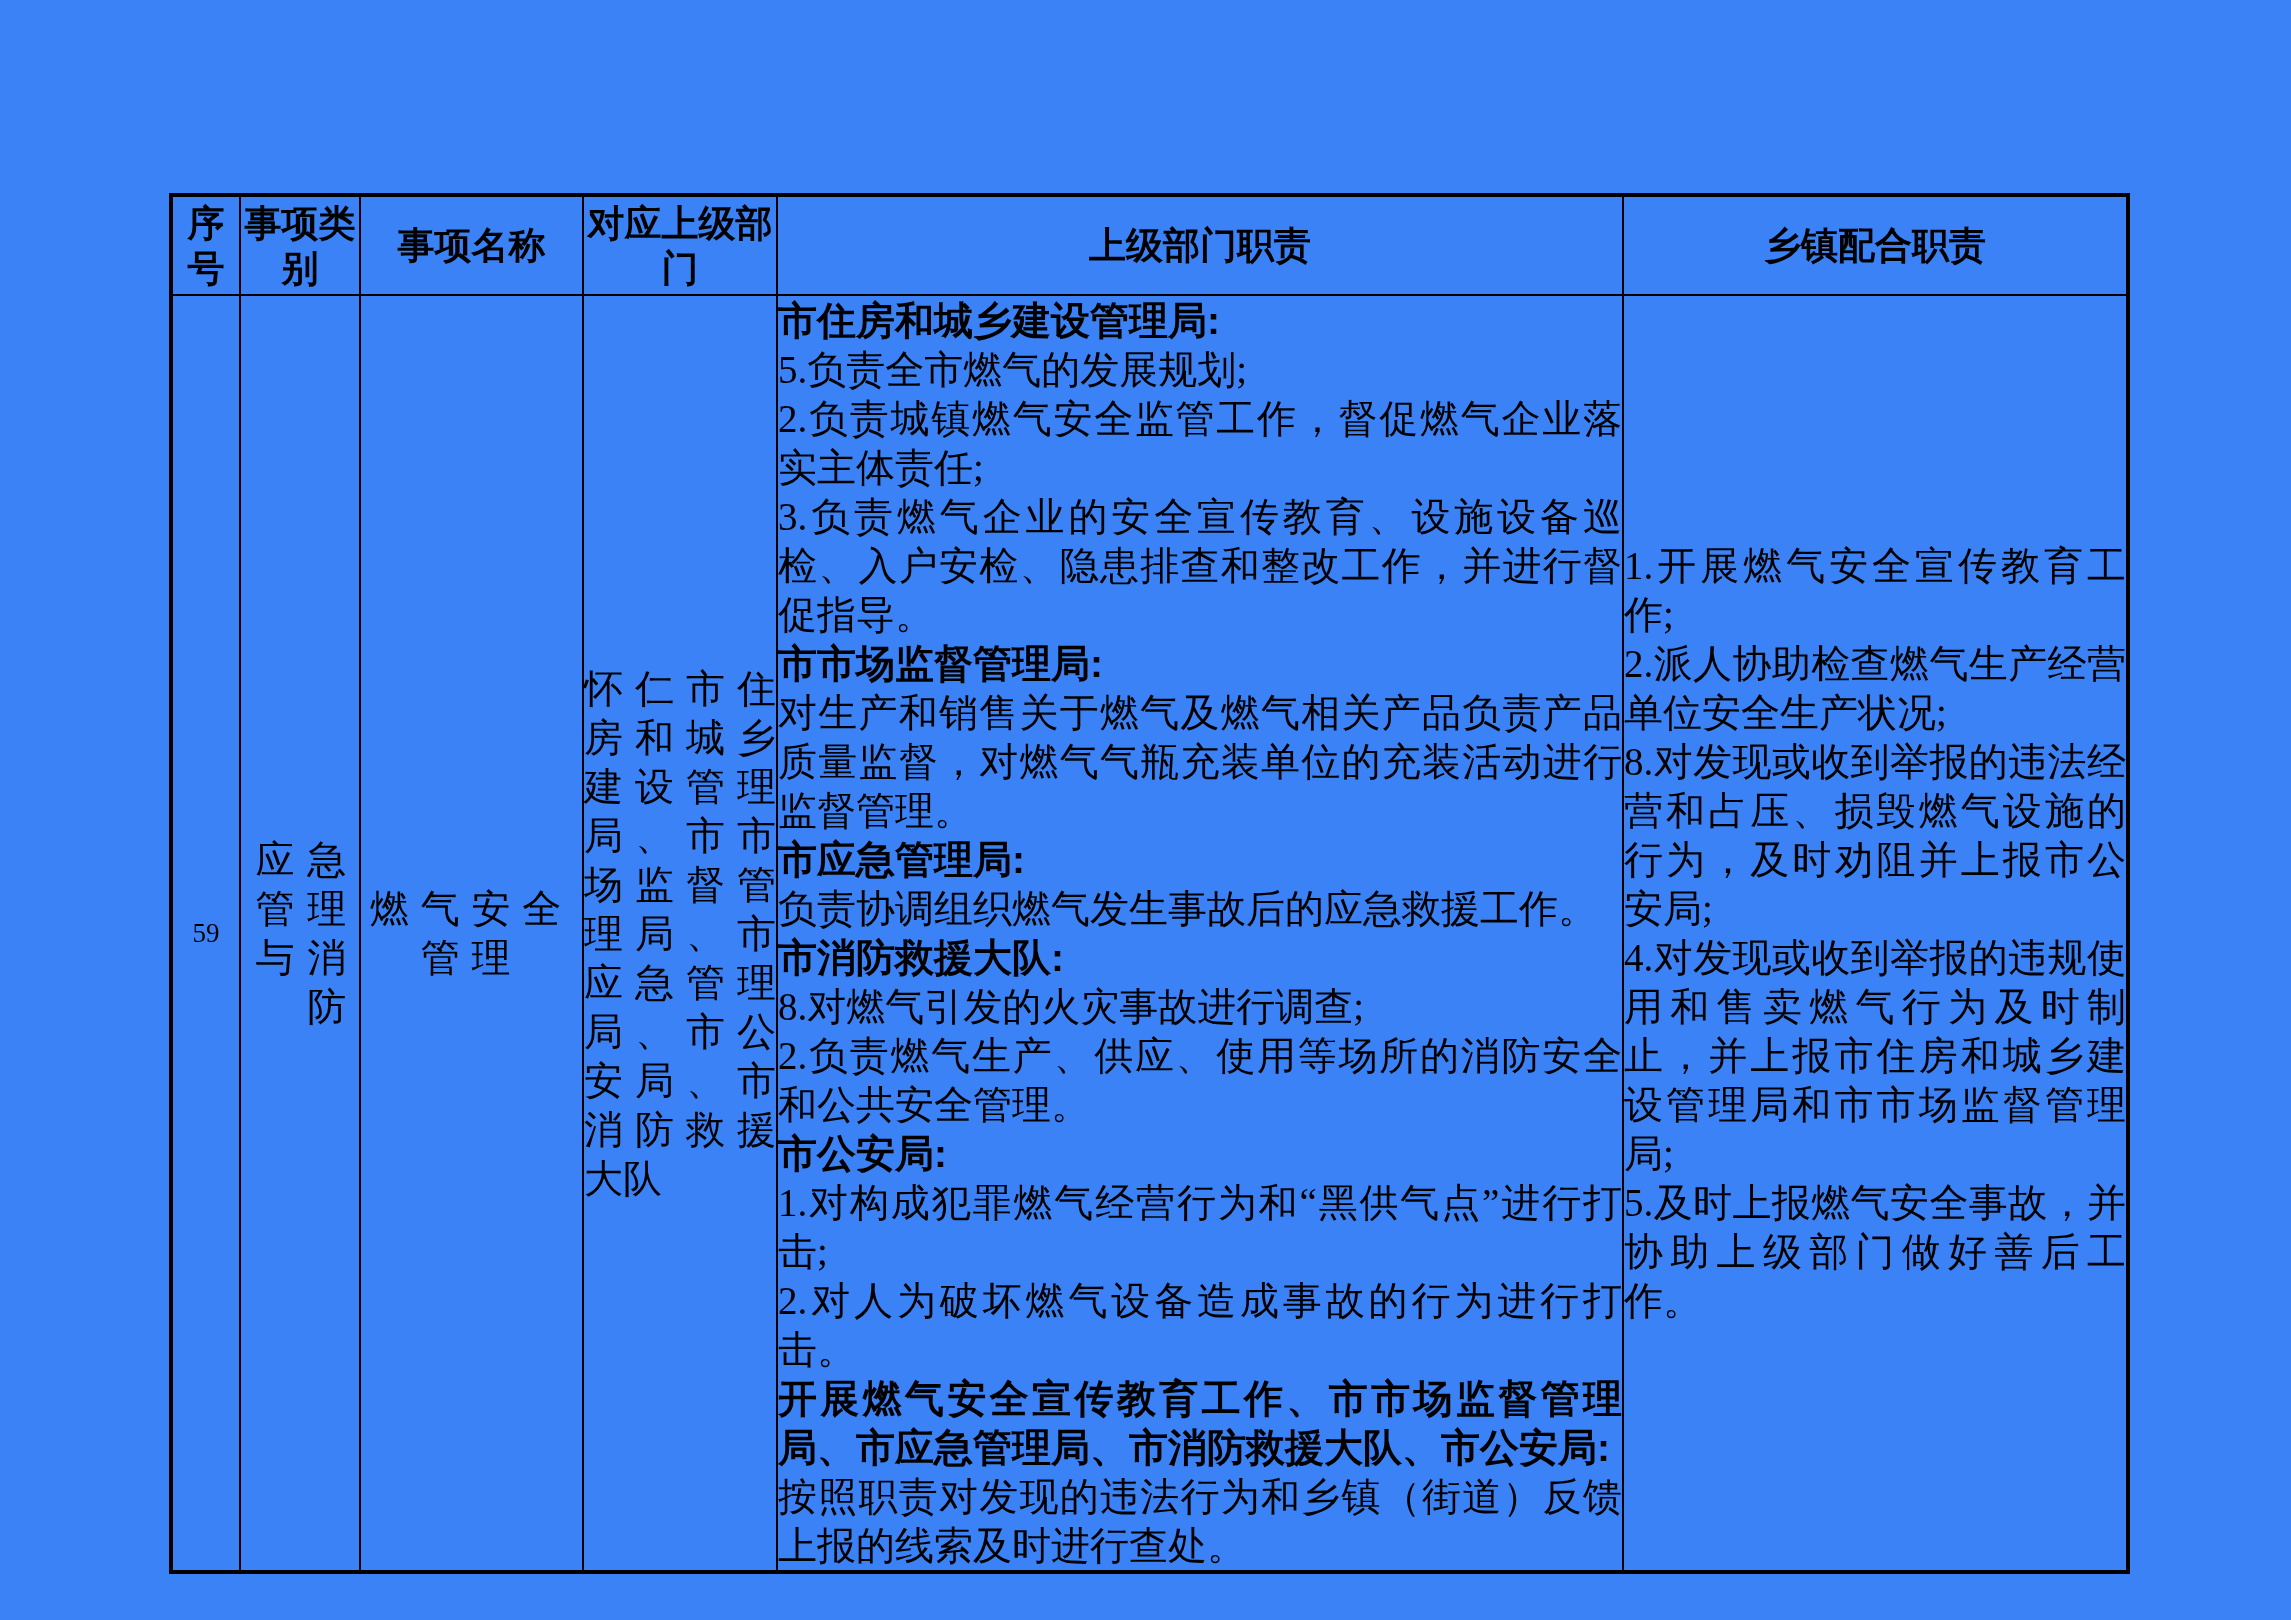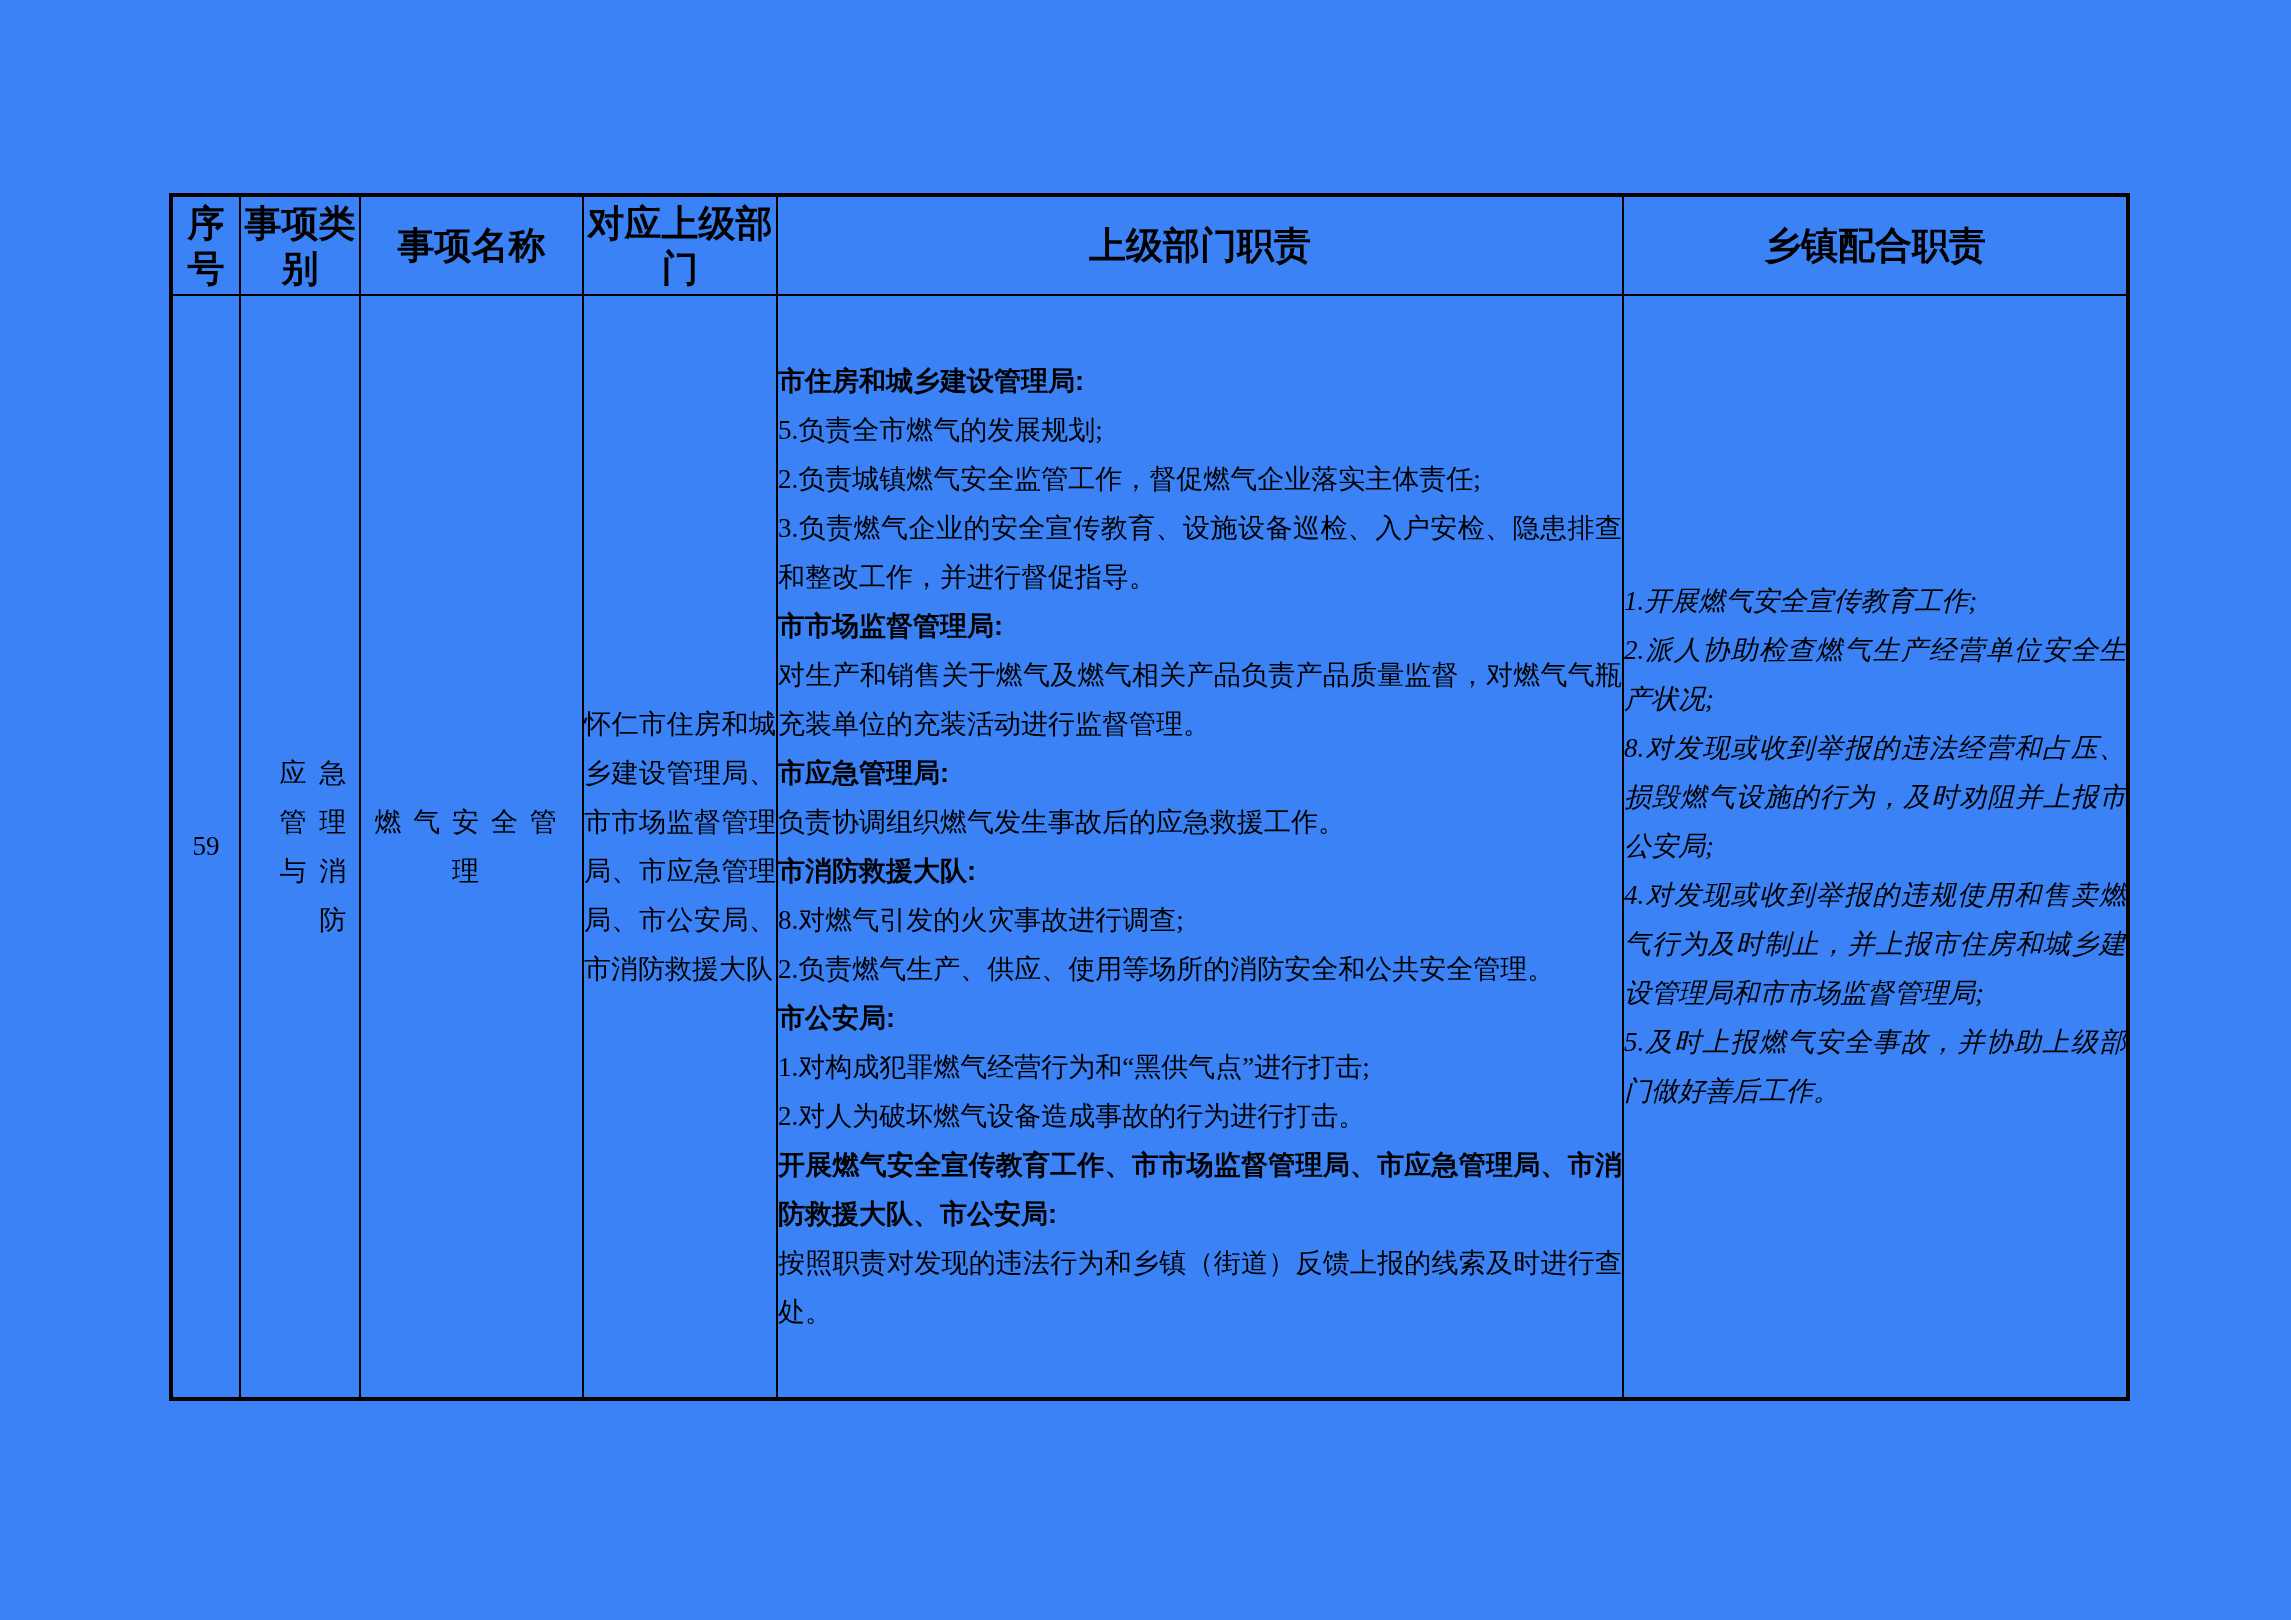--- a/index.html
+++ b/index.html
@@ -40,21 +40,21 @@
     font-weight: 700;
     font-size: 37px;
     line-height: 45px;
     text-align: center;
   }
   th.h1 { padding: 0 7.8px; }
   th.h2 { padding: 0 7.8px; }
   th.h4 { padding: 0 9.8px; }
 
   td {
-    font-size: 27px;
+    font-size: 39px;
     line-height: 49px;
   }
   td.c1 {
     text-align: center;
     font-size: 27px;
   }
   td.c2 {
     text-align: right;
     letter-spacing: 12.7px;
     padding: 0 18.6px;
@@ -62,21 +62,21 @@
   td.c3 {
     text-align: center;
     letter-spacing: 11.8px;
     padding: 0 15.7px;
   }
   td.c4 {
     text-align: justify;
     padding: 0 9.8px;
   }
   td.c5 { padding: 0 5.9px; }
-  td.c6 { padding: 0 14.7px; font-style: italic; }
+  td.c6 { padding: 0 14.7px; }
 
   td.c5 p, td.c6 p {
     margin: 0;
     text-align: justify;
   }
   td.c5 p.bold {
     font-weight: 700;
     font-family: "Liberation Sans", "DejaVu Sans", sans-serif;
   }
   td.c5 p.normal { font-weight: 400; }

